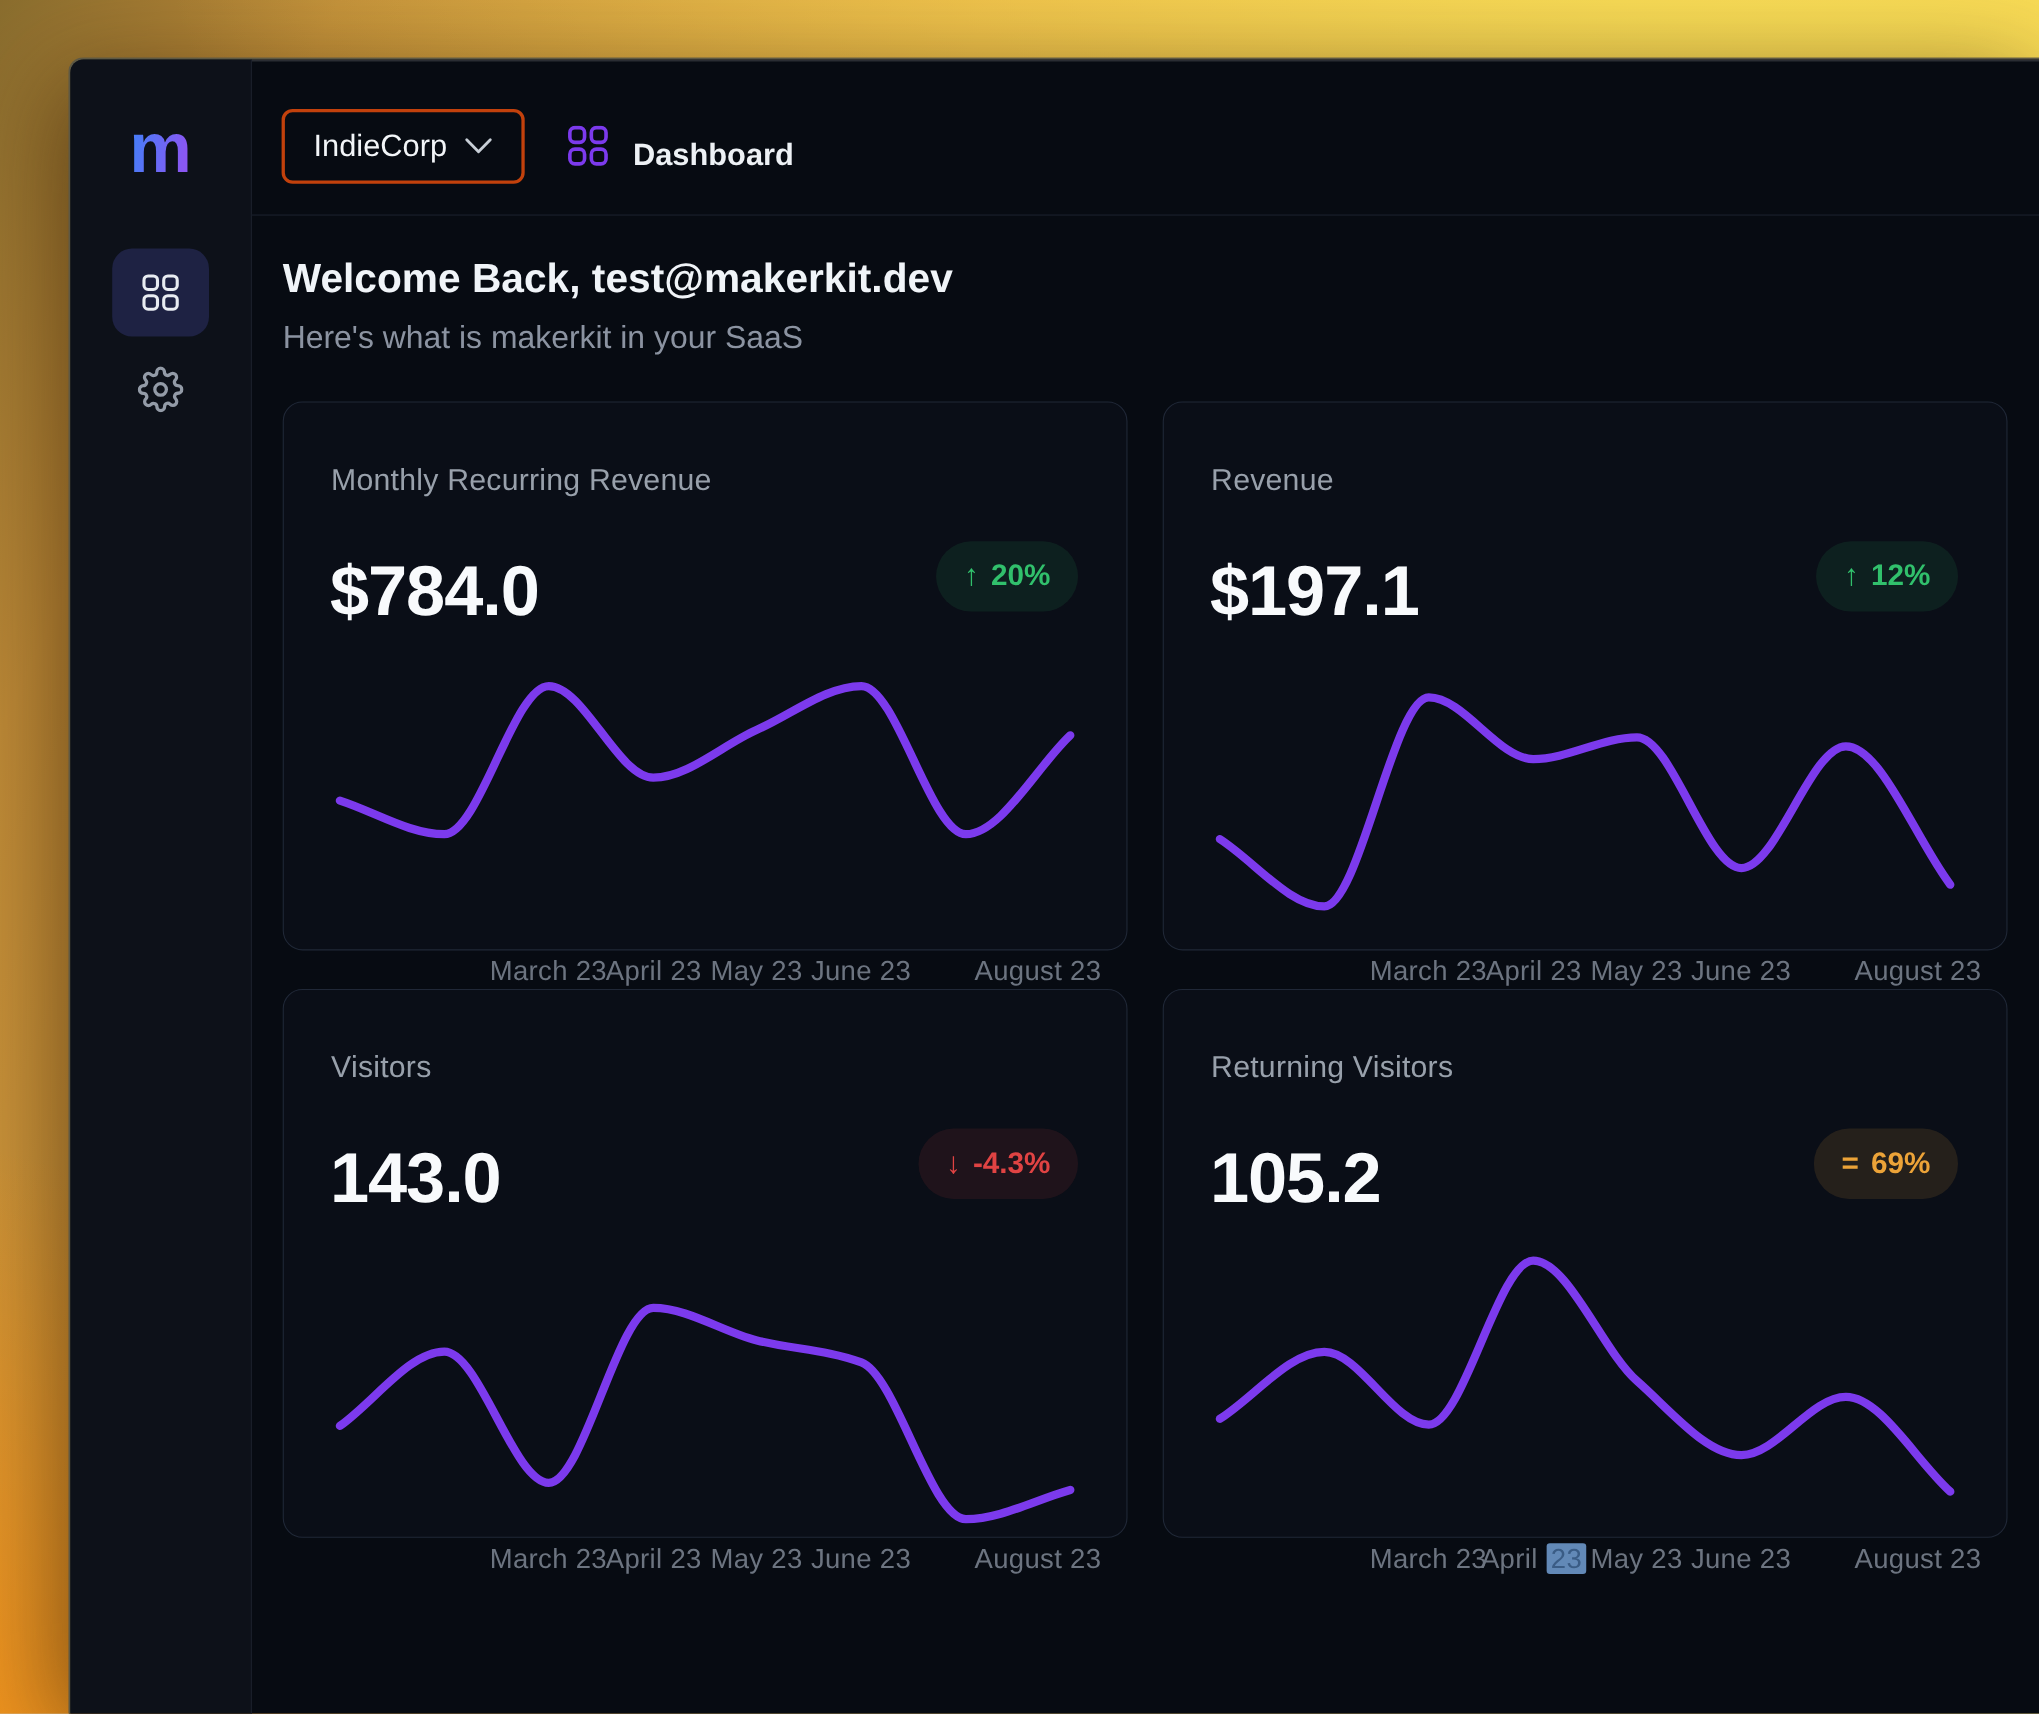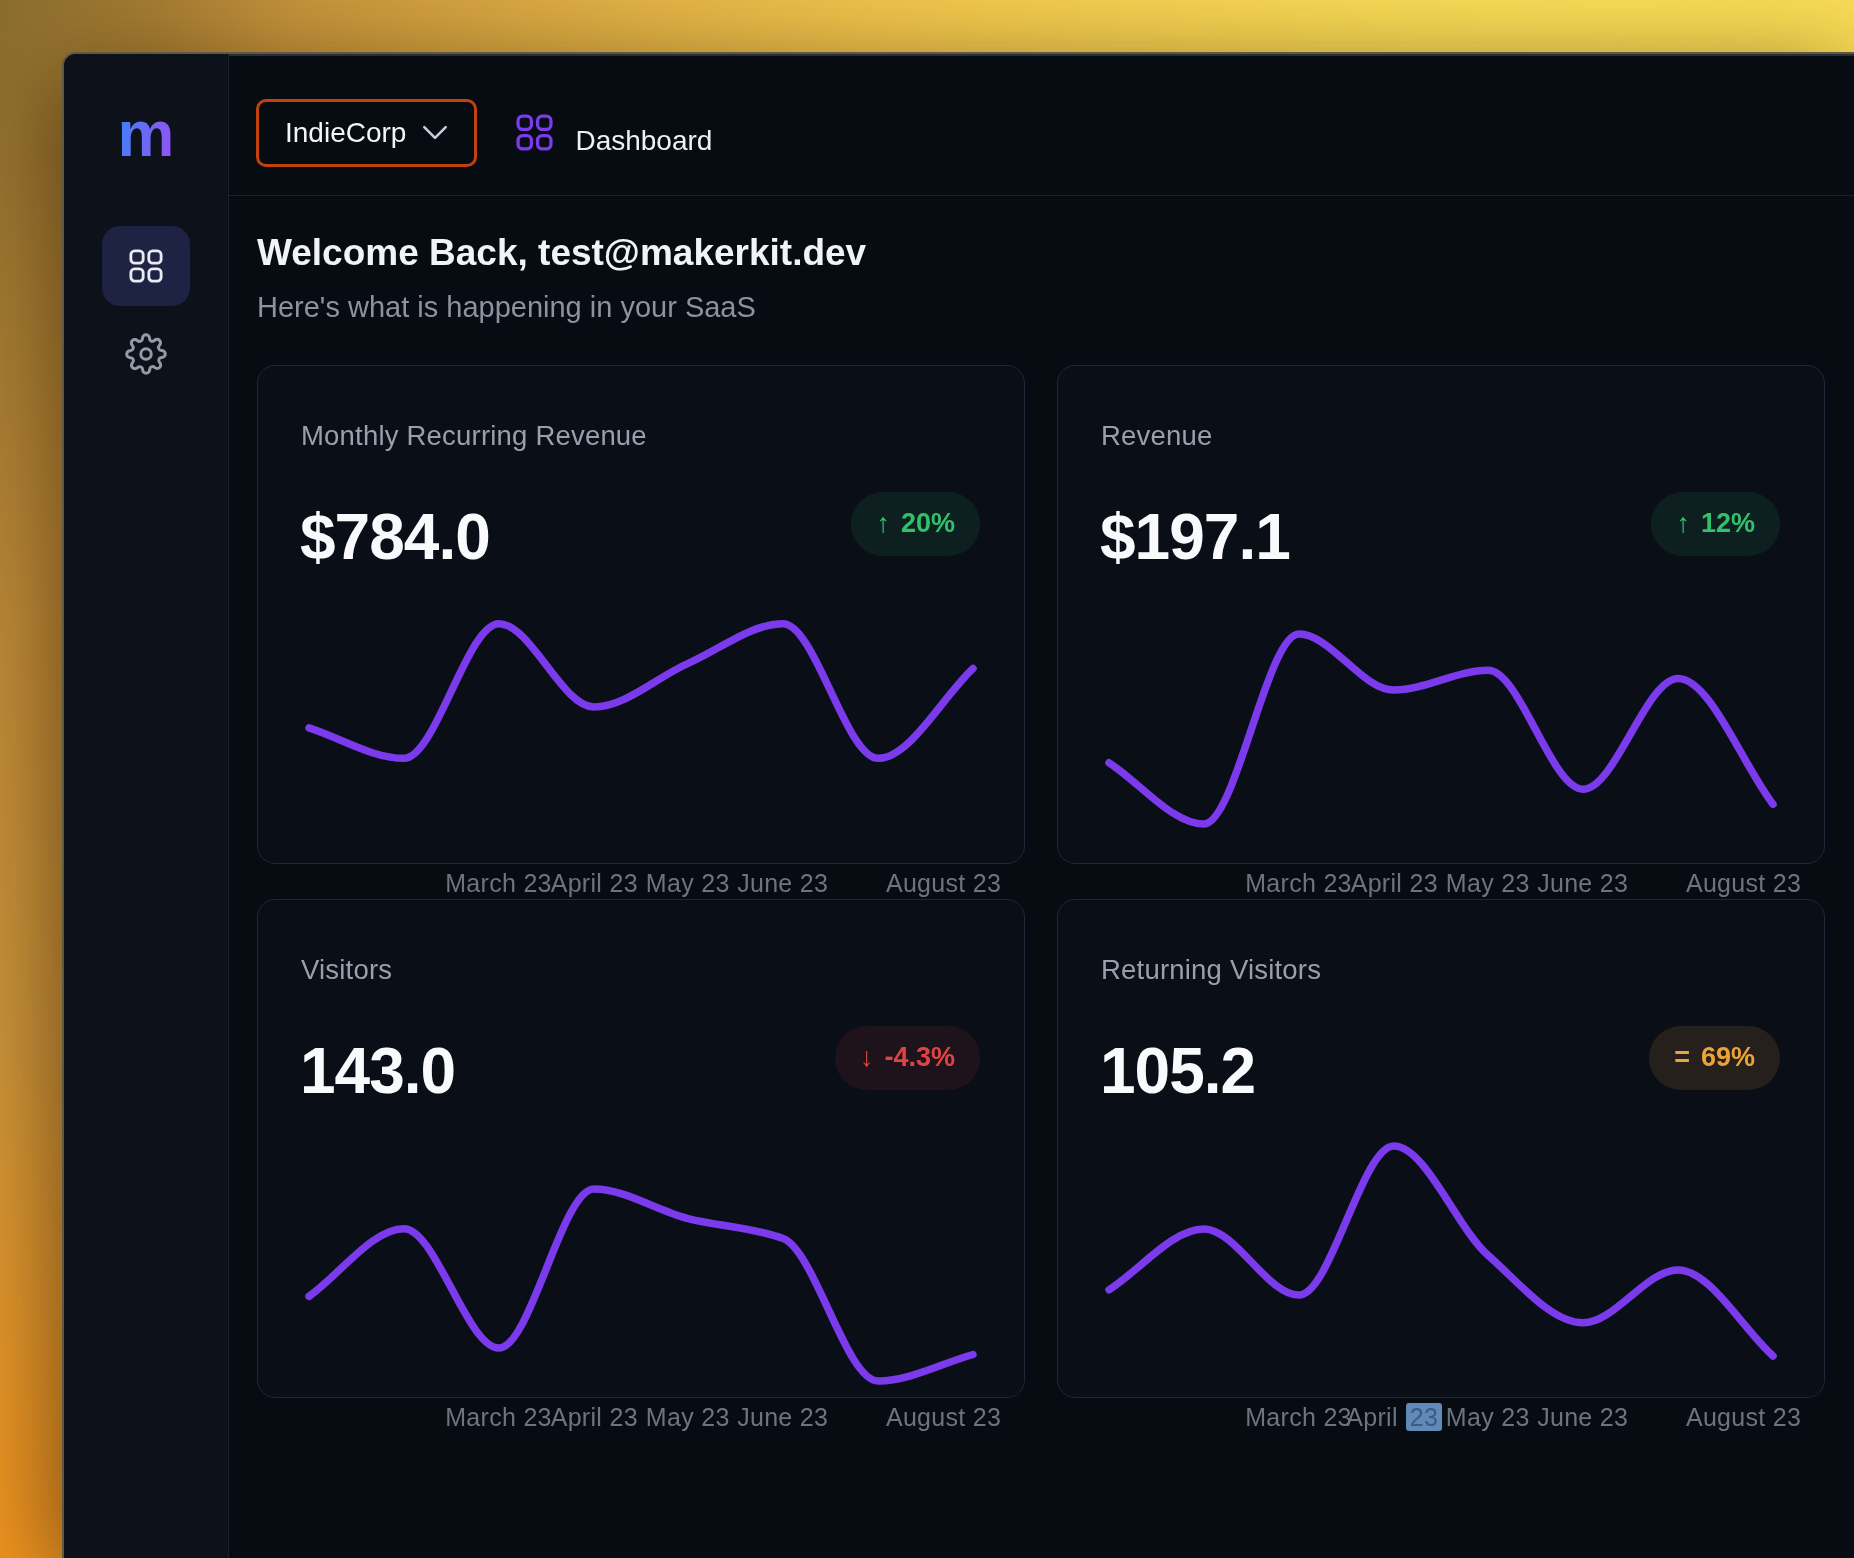--- a/index.html
+++ b/index.html
@@ -47,21 +47,21 @@
   .app-header{
     height:142px;flex:0 0 142px;border-bottom:1px solid #1b212c;
     display:flex;align-items:center;padding:16px 0 0 27px;box-sizing:border-box;gap:39px;
   }
   .team-btn{
     height:68px;padding:0 26px;background:transparent;border:3px solid #c2410c;border-radius:10px;
     display:flex;align-items:center;gap:16px;cursor:pointer;
     color:#f2f5f8;font-size:28px;font-weight:500;font-family:inherit;
   }
   .crumb{display:flex;align-items:center;gap:22px;}
-  .crumb-label{font-size:28px;font-weight:400;color:#edf1f5;margin-top:16px;}
+  .crumb-label{font-size:28px;font-weight:700;color:#edf1f5;margin-top:16px;}
   
   .content{flex:1;padding:0 30px 0 28px;box-sizing:border-box;}
   .page-title{margin:34px 0 0;font-size:37px;line-height:1.25;font-weight:600;color:#f0f4f8;}
   .page-sub{margin:11px 0 0;font-size:29px;line-height:1.4;font-weight:400;color:#8b93a1;}
   .grid{
     margin-top:37px;display:grid;grid-template-columns:768px 768px;
     column-gap:32px;row-gap:35px;
   }
   .card{
     position:relative;height:499px;box-sizing:border-box;
@@ -138,21 +138,21 @@
               <rect x="2" y="21" width="13" height="13" rx="4.5"></rect>
                 <rect x="21" y="21" width="13" height="13" rx="4.5"></rect>
             </svg>
           </span>
           <span class="crumb-label">Dashboard</span>
         </div>
       </header>
 
       <main class="content">
         <h1 class="page-title">Welcome Back, test@makerkit.dev</h1>
-        <p class="page-sub">Here's what is happening in your SaaS</p>
+        <p class="page-sub">Here's what is makerkit in your SaaS</p>
 
         <section class="grid">
 
           <article class="card">
             <h2 class="card-title">Monthly Recurring Revenue</h2>
             <div class="card-value">$784.0</div>
             <div class="badge pos">
               <span class="glyph">↑</span>
               <span>20%</span>
             </div>

